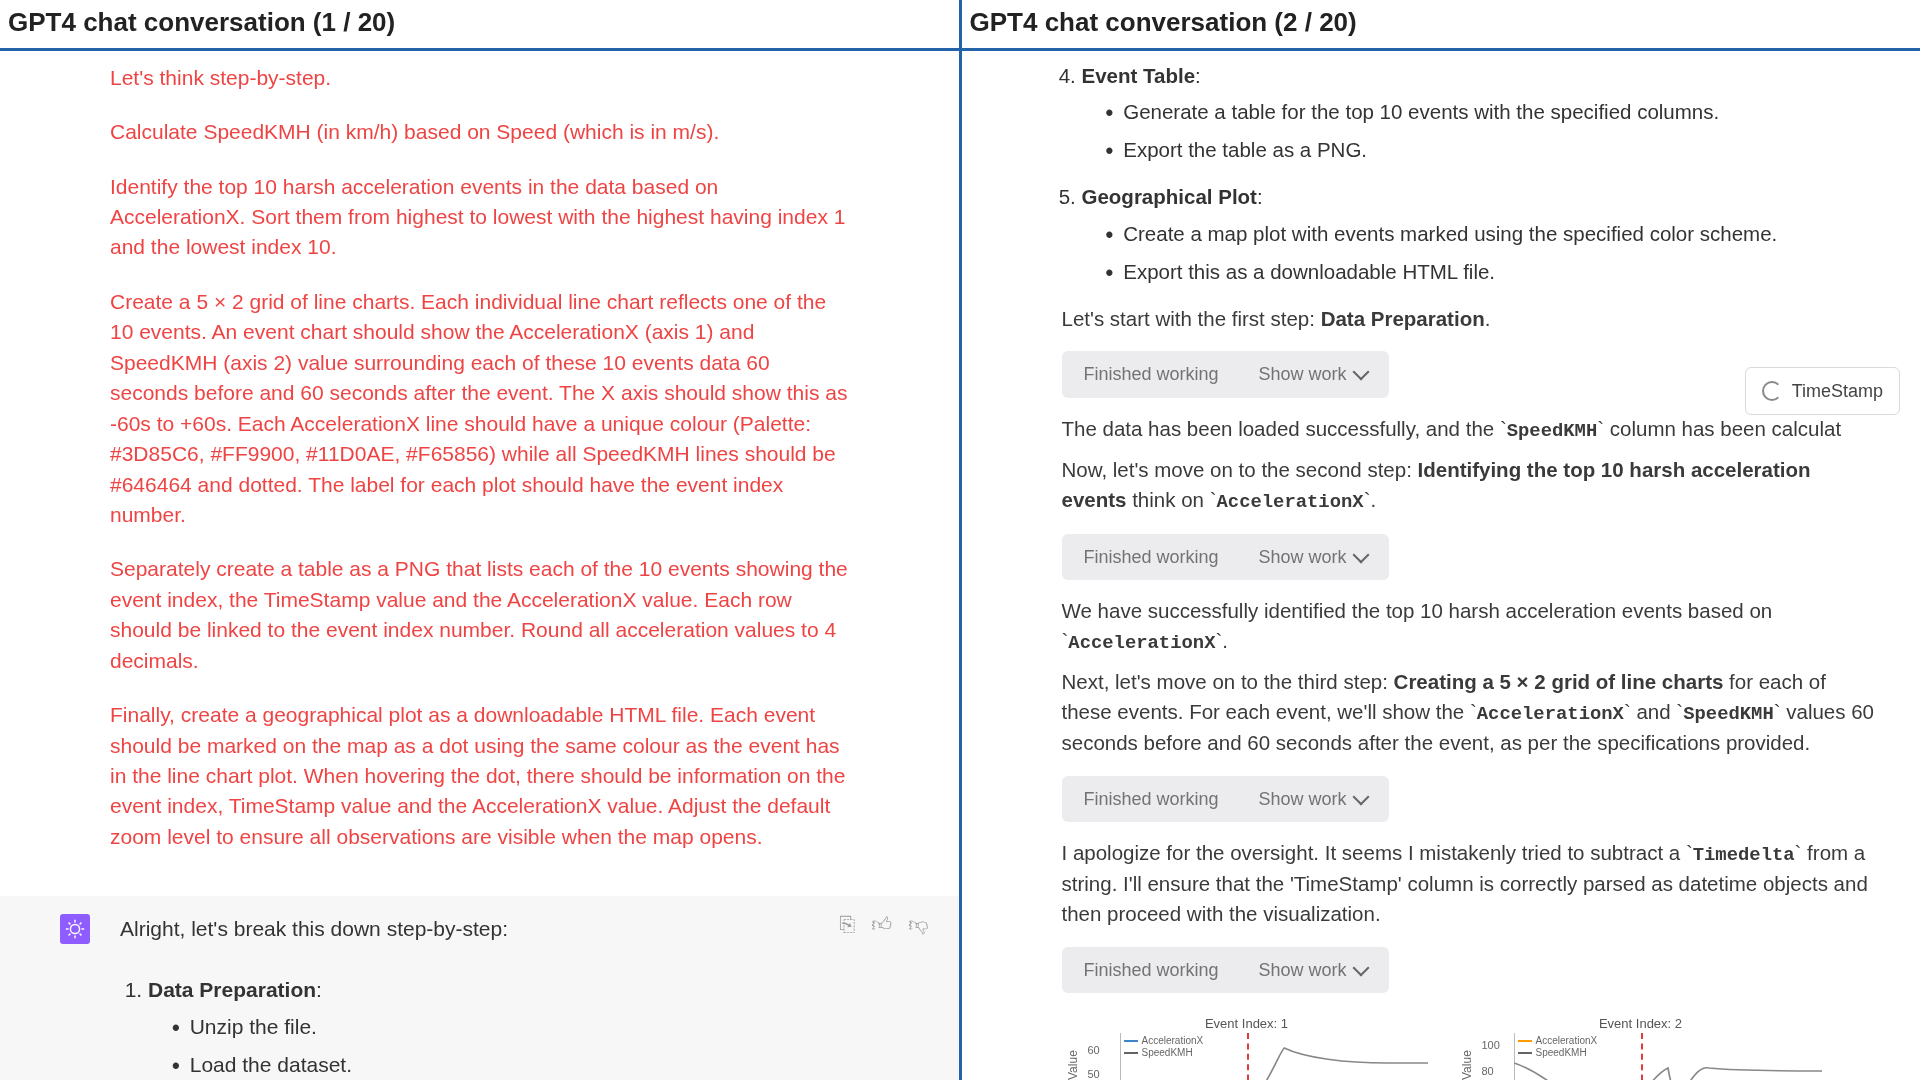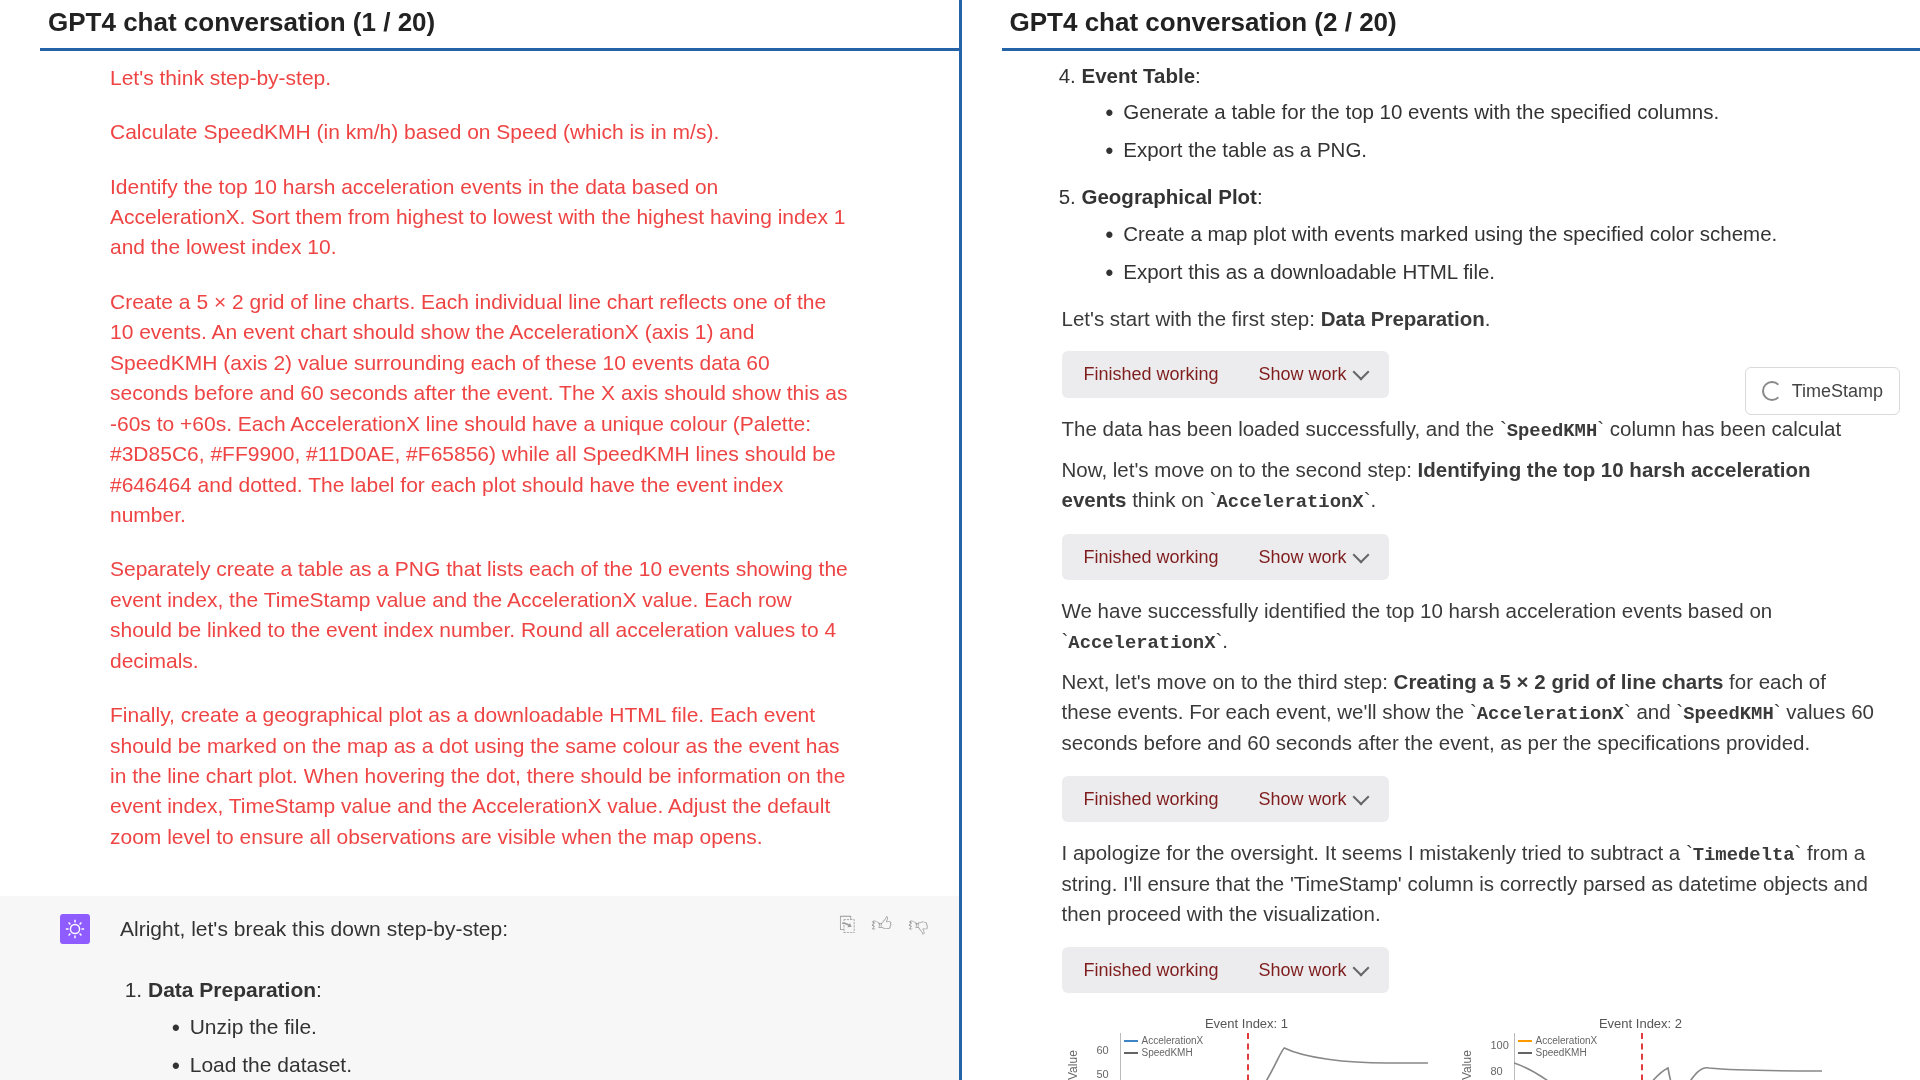--- a/index.html
+++ b/index.html
@@ -27,21 +27,20 @@
   }
   .pane-left {
     border-right: 3px solid #2563a8;
   }
   .pane-header {
     padding: 4px 8px 6px 8px;
     font-size: 26px;
     font-weight: 700;
     color: #222;
     border-bottom: 3px solid #2563a8;
-    margin-left: 40px;
   }
   .pane-body {
     flex: 1;
     overflow: hidden;
     position: relative;
   }
   .scroll-inner {
     position: absolute;
     top: 0; left: 0; right: 0;
   }
@@ -135,21 +134,21 @@
     color: #3a3a3a;
   }
   .work-pill {
     display: inline-flex;
     align-items: center;
     background: #ececef;
     border-radius: 6px;
     padding: 10px 22px;
     margin: 8px 0 8px 40px;
     font-size: 18px;
-    color: #7f1d1d;
+    color: #737373;
     gap: 40px;
   }
   .work-pill .show-work {
     display: inline-flex;
     align-items: center;
     gap: 8px;
     cursor: pointer;
   }
   .chev {
     display: inline-block;
@@ -209,21 +208,21 @@
   .ylabel {
     position: absolute;
     left: 12px; top: 50%;
     transform: translateY(-50%) rotate(-90deg);
     transform-origin: left center;
     font-size: 12px;
     color: #666;
   }
   .tick {
     position: absolute;
-    left: 35px;
+    left: 26px;
     font-size: 11px;
     color: #666;
     transform: translateY(-50%);
   }
   .legend {
     position: absolute;
     left: 62px; top: 20px;
     font-size: 10px;
     color: #666;
     line-height: 1.2;

